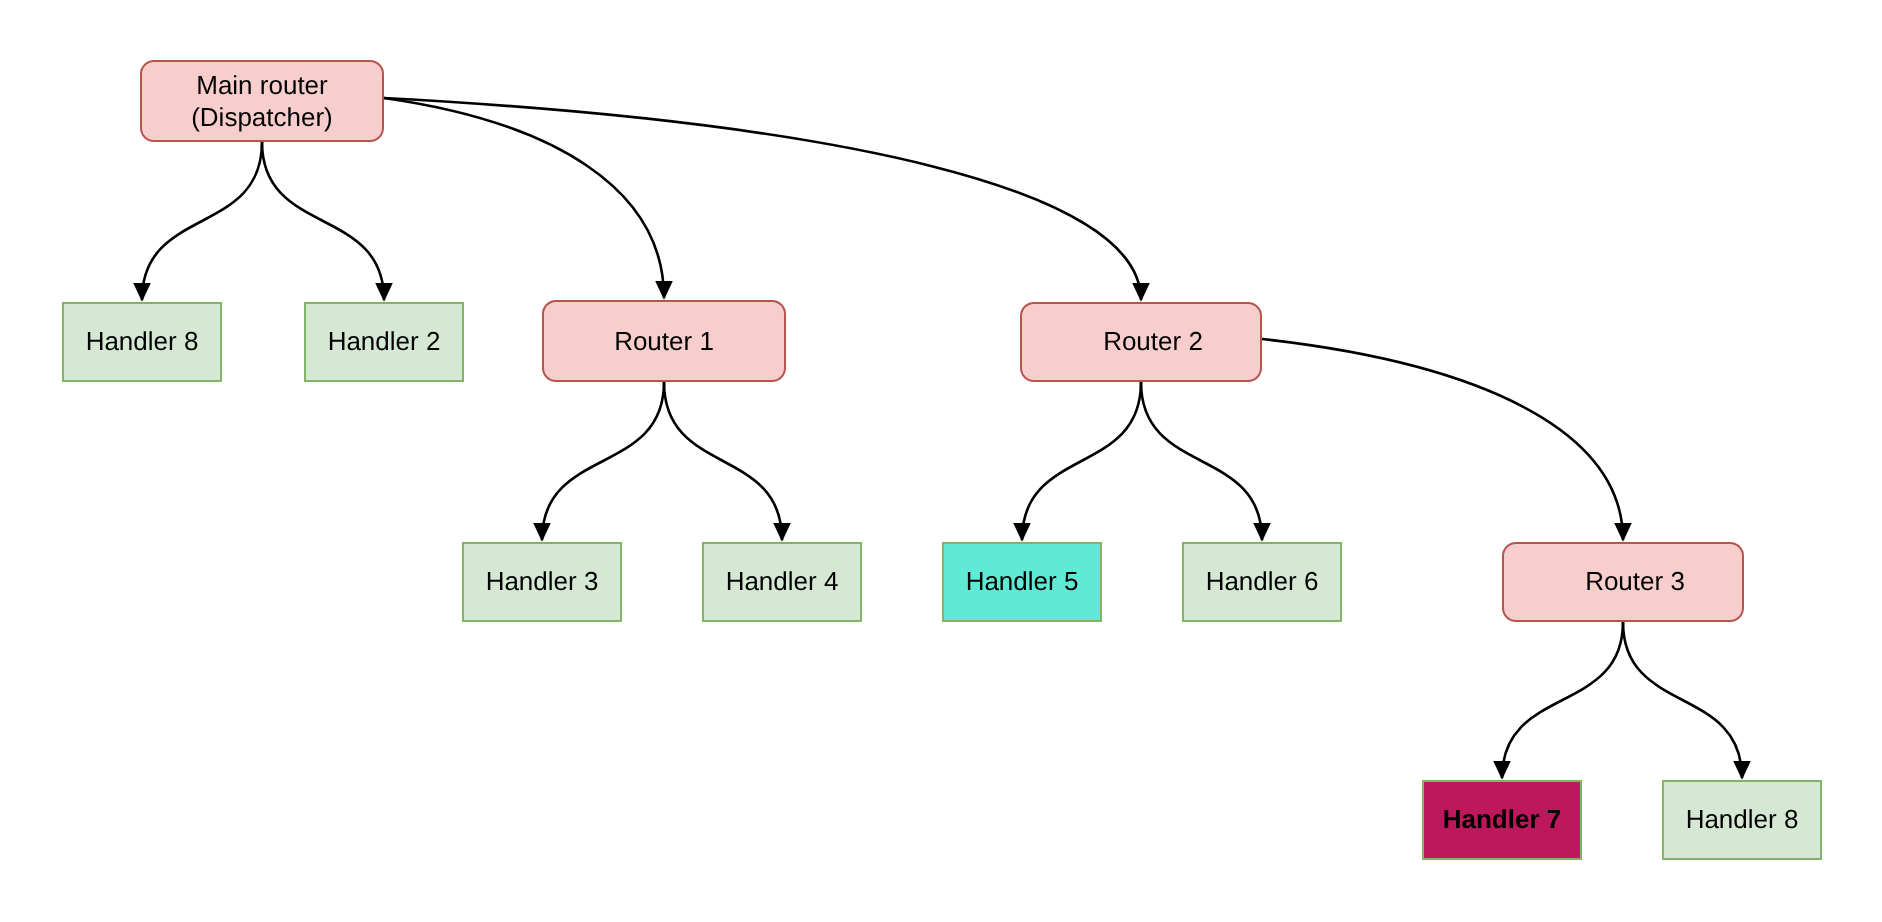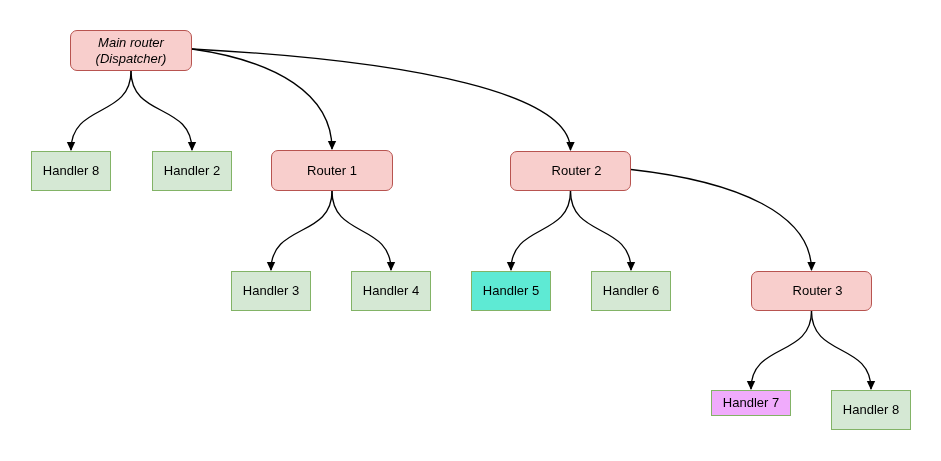--- a/index.html
+++ b/index.html
@@ -40,27 +40,27 @@
         <path d="M332,191 C332,238.4 271,222.6 271,270" fill="none" stroke="#000000" stroke-width="1.3" marker-end="url(#arrowhead)"></path>
         <path d="M332,191 C332,238.4 391,222.6 391,270" fill="none" stroke="#000000" stroke-width="1.3" marker-end="url(#arrowhead)"></path>
         <path d="M570.5,191 C570.5,238.4 511,222.6 511,270" fill="none" stroke="#000000" stroke-width="1.3" marker-end="url(#arrowhead)"></path>
         <path d="M570.5,191 C570.5,238.4 631,222.6 631,270" fill="none" stroke="#000000" stroke-width="1.3" marker-end="url(#arrowhead)"></path>
         <path d="M631,169.5 C739.3,181.56 811.5,214.725 811.5,270" fill="none" stroke="#000000" stroke-width="1.3" marker-end="url(#arrowhead)"></path>
         <path d="M811.5,311 C811.5,357.8 751,342.2 751,389" fill="none" stroke="#000000" stroke-width="1.3" marker-end="url(#arrowhead)"></path>
         <path d="M811.5,311 C811.5,357.8 871,342.2 871,389" fill="none" stroke="#000000" stroke-width="1.3" marker-end="url(#arrowhead)"></path>
       </g>
   </svg>
   <div id="nodes">
-      <div class="node router" style="left: 70px; top: 30px; width: 122px; height: 41px; background: rgb(248, 206, 204); border: 1.4px solid rgb(184, 84, 80); font-style: italic;"><span>Main router
+      <div class="node router" style="left: 70px; top: 30px; width: 122px; height: 41px; background: rgb(248, 206, 204); border: 1.4px solid rgb(184, 84, 80);"><span>Main router
 (Dispatcher)</span></div>
       <div class="node handler" style="left: 31px; top: 151px; width: 80px; height: 40px; background: rgb(213, 232, 212); border: 1.4px solid rgb(130, 179, 102);"><span>Handler 8</span></div>
       <div class="node handler" style="left: 152px; top: 151px; width: 80px; height: 40px; background: rgb(213, 232, 212); border: 1.4px solid rgb(130, 179, 102);"><span>Handler 2</span></div>
       <div class="node router" style="left: 271px; top: 150px; width: 122px; height: 41px; background: rgb(248, 206, 204); border: 1.4px solid rgb(184, 84, 80);"><span>Router 1</span></div>
       <div class="node router" style="left: 510px; top: 151px; width: 121px; height: 40px; background: rgb(248, 206, 204); border: 1.4px solid rgb(184, 84, 80); padding-left: 12px;"><span>Router 2</span></div>
       <div class="node handler" style="left: 231px; top: 271px; width: 80px; height: 40px; background: rgb(213, 232, 212); border: 1.4px solid rgb(130, 179, 102);"><span>Handler 3</span></div>
       <div class="node handler" style="left: 351px; top: 271px; width: 80px; height: 40px; background: rgb(213, 232, 212); border: 1.4px solid rgb(130, 179, 102);"><span>Handler 4</span></div>
       <div class="node handler" style="left: 471px; top: 271px; width: 80px; height: 40px; background: #5eead4; border: 1.4px solid rgb(130, 179, 102);"><span>Handler 5</span></div>
       <div class="node handler" style="left: 591px; top: 271px; width: 80px; height: 40px; background: rgb(213, 232, 212); border: 1.4px solid rgb(130, 179, 102);"><span>Handler 6</span></div>
       <div class="node router" style="left: 751px; top: 271px; width: 121px; height: 40px; background: rgb(248, 206, 204); border: 1.4px solid rgb(184, 84, 80); padding-left: 12px;"><span>Router 3</span></div>
-      <div class="node handler" style="left: 711px; top: 390px; width: 80px; height: 26px; background: #f0abfc; border: 1.4px solid rgb(130, 179, 102);"><span>Handler 7</span></div>
+      <div class="node handler" style="left: 711px; top: 390px; width: 80px; height: 40px; background: #be185d; border: 1.4px solid rgb(130, 179, 102); font-weight: bold;"><span>Handler 7</span></div>
       <div class="node handler" style="left: 831px; top: 390px; width: 80px; height: 40px; background: rgb(213, 232, 212); border: 1.4px solid rgb(130, 179, 102);"><span>Handler 8</span></div>
     </div>
 </div>
 
 </body></html>

